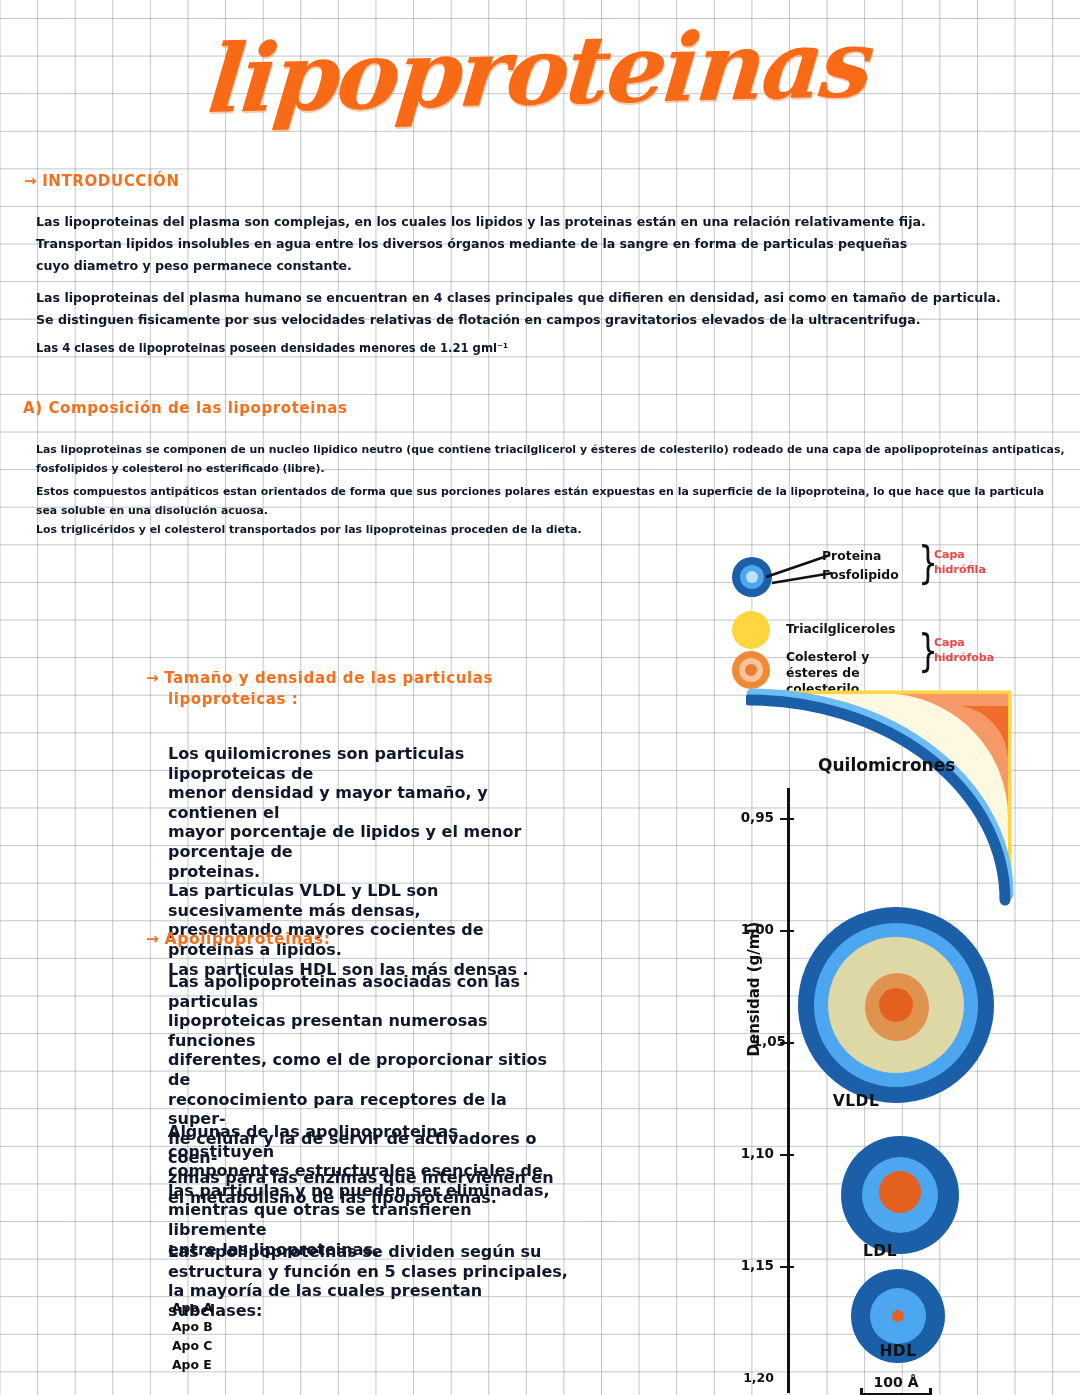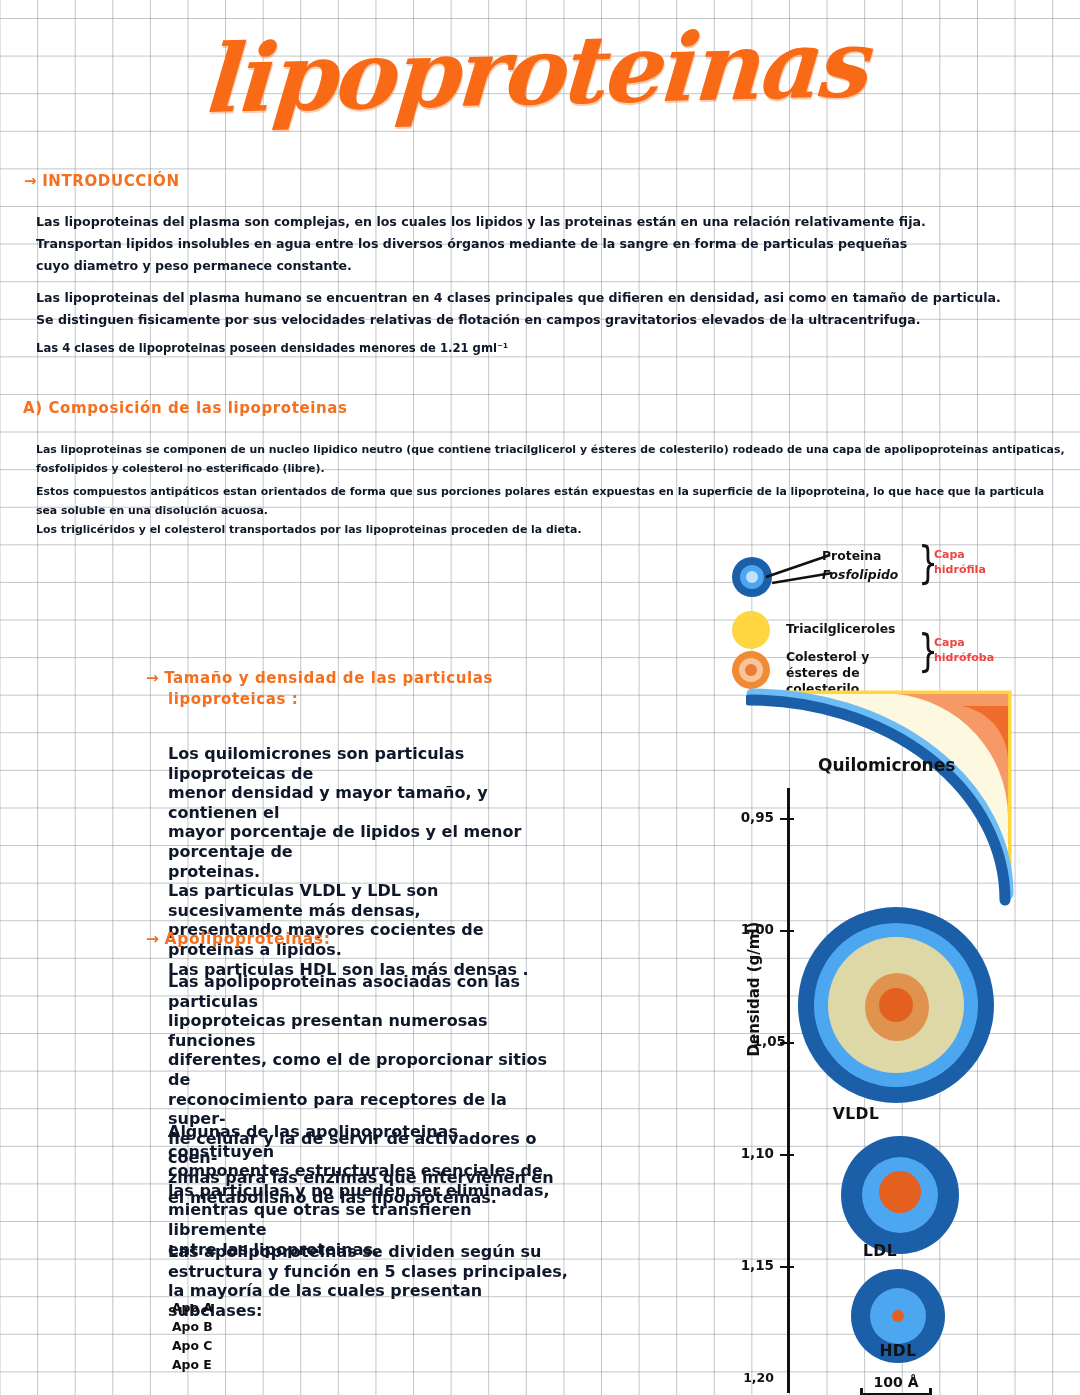--- a/index.html
+++ b/index.html
@@ -176,21 +176,21 @@
     <div class="sym" style="left:2px;top:32px;width:40px;height:40px;background:#1a5fa8;"></div>
     <div class="sym" style="left:10px;top:40px;width:24px;height:24px;background:#4da6f0;"></div>
     <div class="sym" style="left:16px;top:46px;width:12px;height:12px;background:#bfe1fb;"></div>
 
     <svg width="120" height="60" style="position:absolute;left:30px;top:22px;">
       <line x1="6" y1="30" x2="70" y2="8" stroke="#111" stroke-width="2.6"></line>
       <line x1="12" y1="36" x2="72" y2="26" stroke="#111" stroke-width="2.6"></line>
     </svg>
 
     <div class="leg-text" style="left:92px;top:23px;">Proteina</div>
-    <div class="leg-text" style="left:92px;top:42px;font-style:italic;">Fosfolipido</div>
+    <div class="leg-text" style="left:92px;top:42px;">Fosfolipido</div>
 
     <div class="brace brace-tall" style="left:184px;top:16px;">}</div>
     <div class="cap" style="left:204px;top:22px;white-space:pre-line;">Capa
 hidrófila</div>
 
     <div class="sym" style="left:2px;top:86px;width:38px;height:38px;background:#ffd640;"></div>
     <div class="leg-text" style="left:56px;top:96px;">Triacilgliceroles</div>
 
     <div class="sym" style="left:2px;top:126px;width:38px;height:38px;background:#f08a33;"></div>
     <div class="sym" style="left:9px;top:133px;width:24px;height:24px;background:#f9c49c;"></div>
@@ -242,21 +242,21 @@
     <div class="tick" style="top:698px;width:0;"></div>
     <div class="tlabel" style="left:18px;top:690px;font-size:12.5px;">1,20</div>
 
     <svg width="200" height="200" style="position:absolute;left:96px;top:225px;">
       <circle cx="100" cy="100" r="98" fill="#1a5fa8"></circle>
       <circle cx="100" cy="100" r="82" fill="#4da6f0"></circle>
       <circle cx="100" cy="100" r="68" fill="#ded8a6"></circle>
       <ellipse cx="101" cy="102" rx="32" ry="34" fill="#e0924f"></ellipse>
       <circle cx="100" cy="100" r="17" fill="#e4601f"></circle>
     </svg>
-    <div class="pname" style="left:86px;top:425px;">VLDL</div>
+    <div class="pname" style="left:86px;top:412px;">VLDL</div>
 
     <svg width="120" height="120" style="position:absolute;left:140px;top:455px;">
       <circle cx="60" cy="60" r="59" fill="#1a5fa8"></circle>
       <circle cx="60" cy="60" r="38" fill="#4da6f0"></circle>
       <circle cx="60" cy="57" r="21" fill="#e4601f"></circle>
     </svg>
     <div class="pname" style="left:110px;top:562px;">LDL</div>
 
     <svg width="96" height="96" style="position:absolute;left:150px;top:588px;">
       <circle cx="48" cy="48" r="47" fill="#1a5fa8"></circle>

